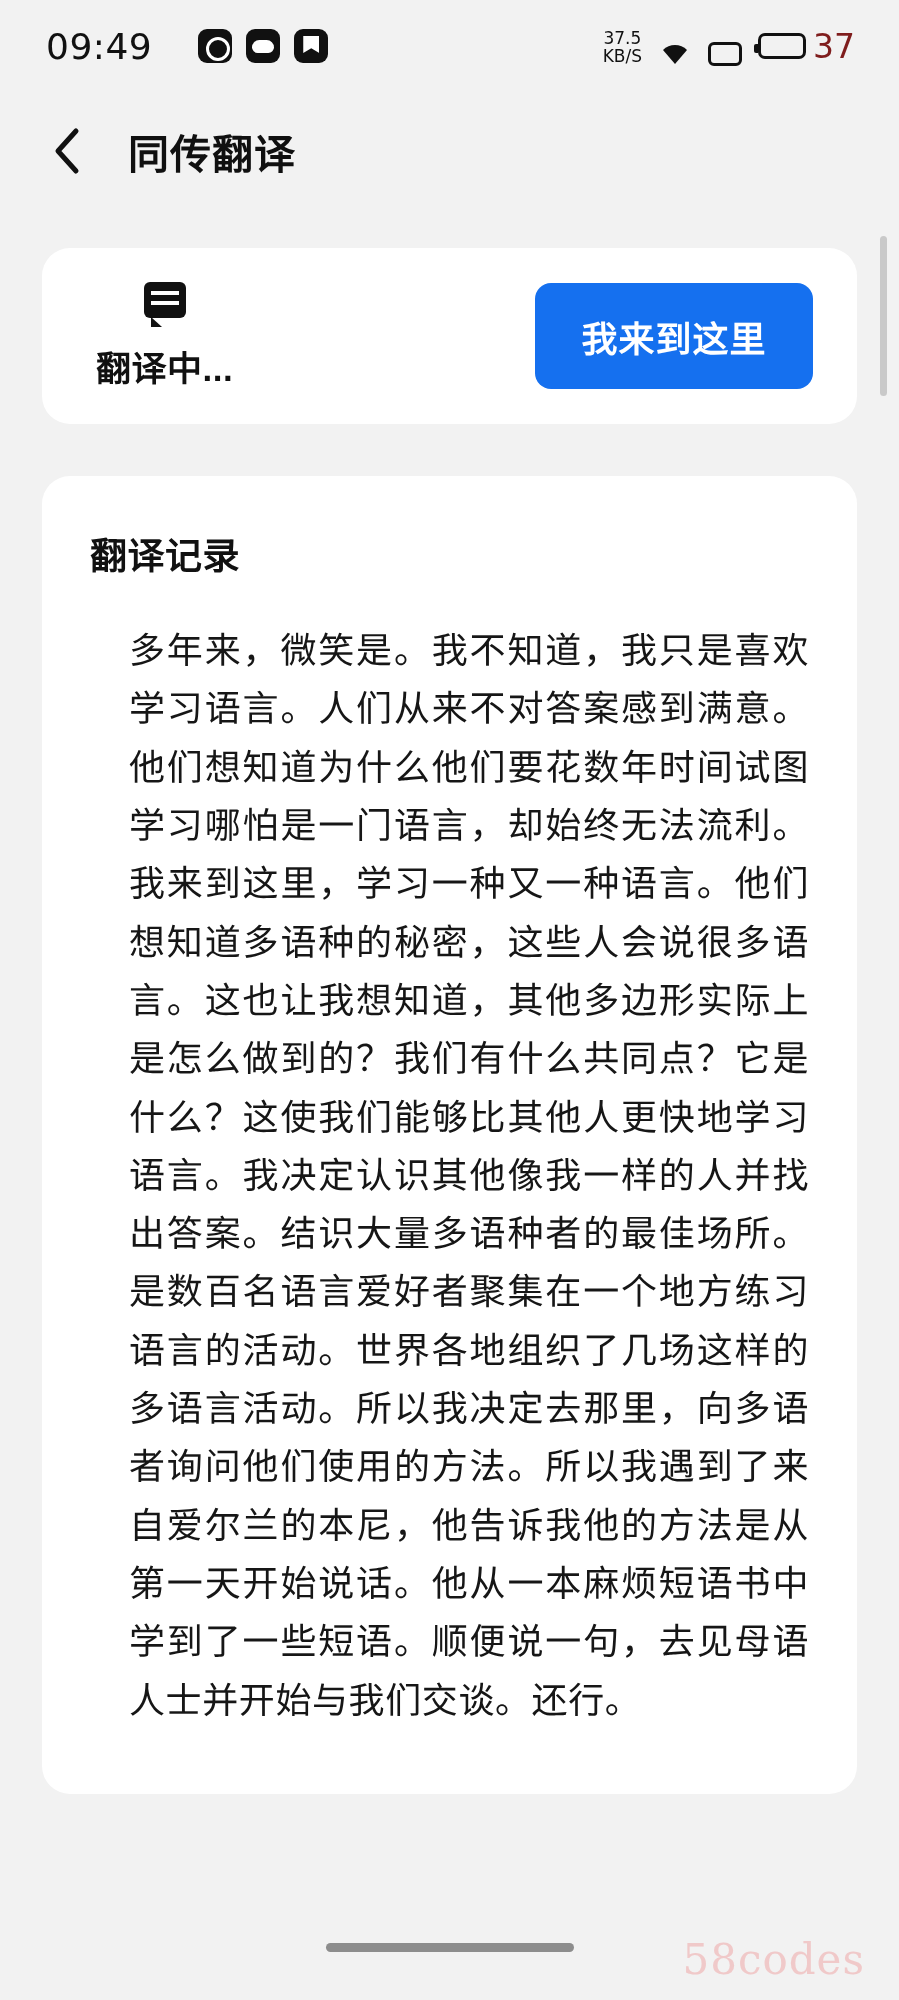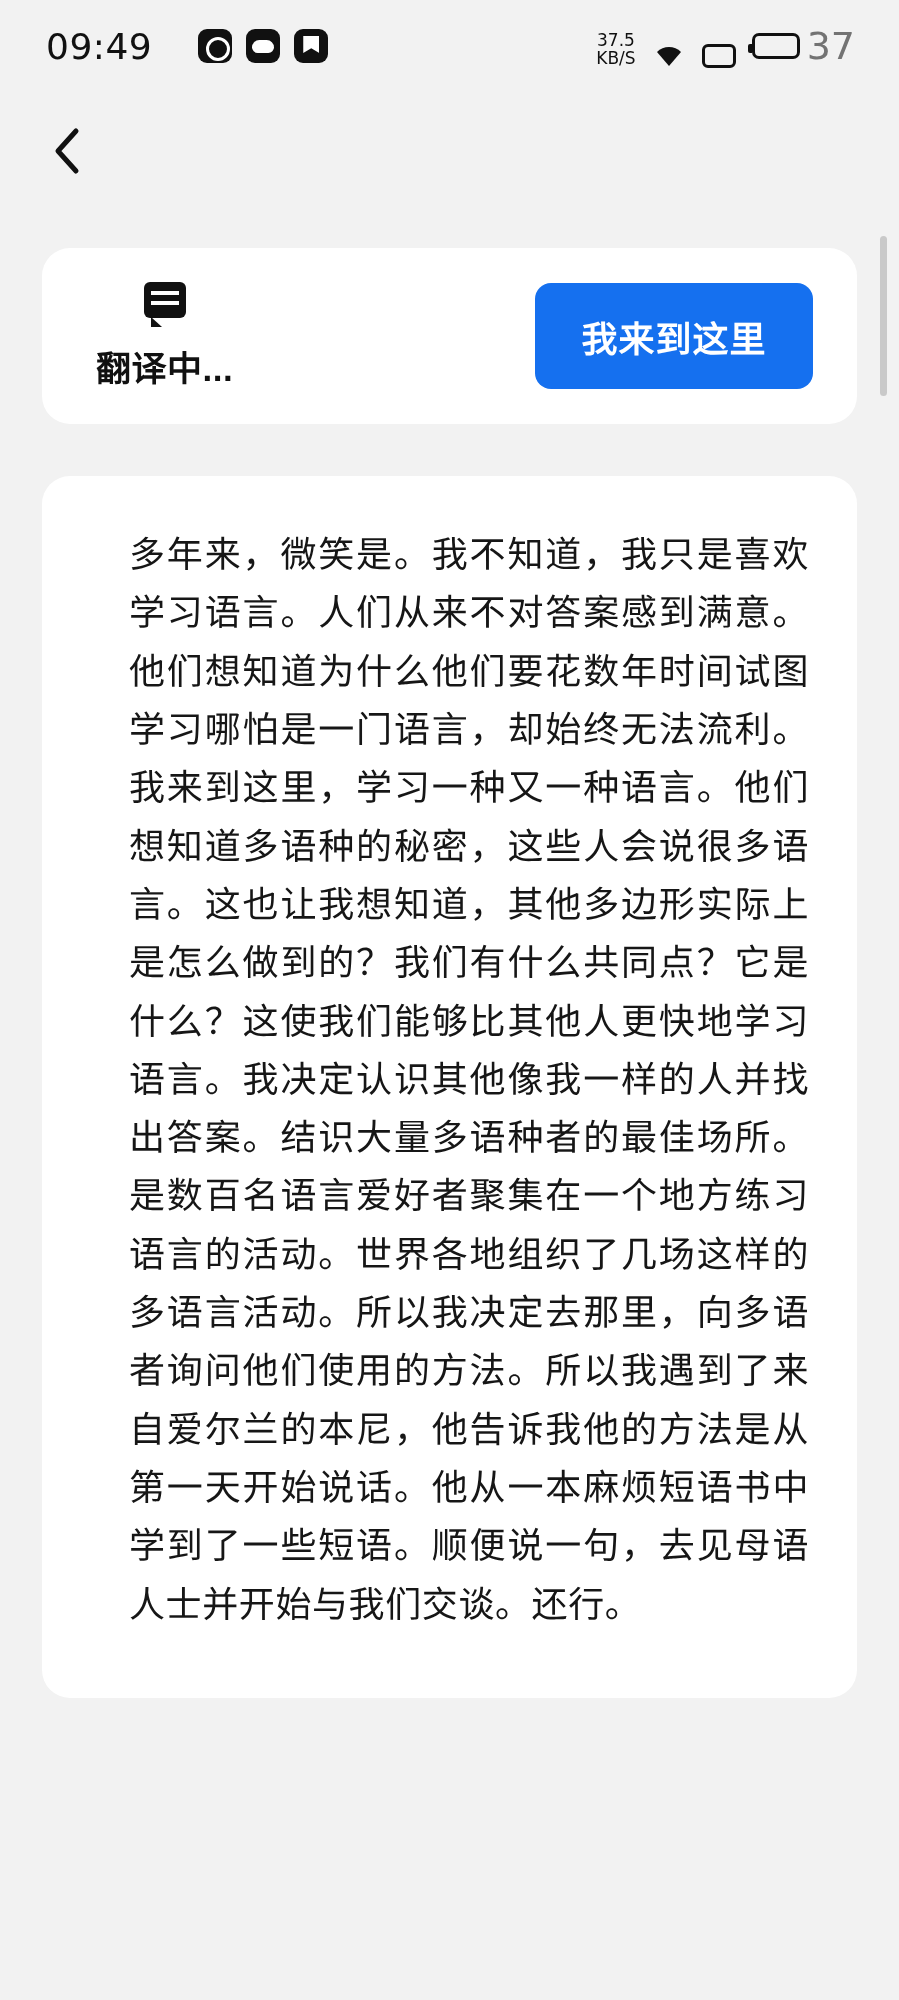--- a/index.html
+++ b/index.html
@@ -119,22 +119,22 @@
     background: #111;
     border-radius: 2px 0 0 2px;
   }
   .bat-fill {
     height: 100%;
     width: 37%;
     background: #111;
     border-radius: 3px;
   }
   .bat-num {
-    font-size: 38px;
-    color: #737373;
+    font-size: 33px;
+    color: #7f1d1d;
     font-family: "DejaVu Sans", sans-serif;
   }
 
   
   .nav-bar {
     height: 118px;
     display: flex;
     align-items: center;
     padding-left: 44px;
     gap: 38px;
@@ -323,35 +323,41 @@
       </span>
     </div>
   </div>
 
   <div class="nav-bar">
     <div class="back-btn">
       <svg width="30" height="50" viewBox="0 0 30 50">
         <polyline points="24,5 6,25 24,45" fill="none" stroke="#111" stroke-width="5" stroke-linecap="round" stroke-linejoin="round"></polyline>
       </svg>
     </div>
+    <div class="nav-title">同传翻译</div>
   </div>
 
   <div class="content">
 
     <div class="card status-card">
       <div class="status-card-left">
         <span class="chat-icon"></span>
         <span class="status-text">翻译中...</span>
       </div>
       <button class="stop-btn">我来到这里</button>
     </div>
 
     <div class="card record-card">
+      <div class="record-title">翻译记录</div>
       <div class="record-body">多年来，微笑是。我不知道，我只是喜欢学习语言。人们从来不对答案感到满意。他们想知道为什么他们要花数年时间试图学习哪怕是一门语言，却始终无法流利。我来到这里，学习一种又一种语言。他们想知道多语种的秘密，这些人会说很多语言。这也让我想知道，其他多边形实际上是怎么做到的？我们有什么共同点？它是什么？这使我们能够比其他人更快地学习语言。我决定认识其他像我一样的人并找出答案。结识大量多语种者的最佳场所。是数百名语言爱好者聚集在一个地方练习语言的活动。世界各地组织了几场这样的多语言活动。所以我决定去那里，向多语者询问他们使用的方法。所以我遇到了来自爱尔兰的本尼，他告诉我他的方法是从第一天开始说话。他从一本麻烦短语书中学到了一些短语。顺便说一句，去见母语人士并开始与我们交谈。还行。</div>
     </div>
 
     <div class="scrollbar-track">
       <div class="scrollbar-thumb"></div>
     </div>
   </div>
 
+  <div class="bottom-bar">
+    <div class="home-indicator"></div>
+    <div class="watermark">58codes</div>
+  </div>
 
 </div>
 
 </body></html>

